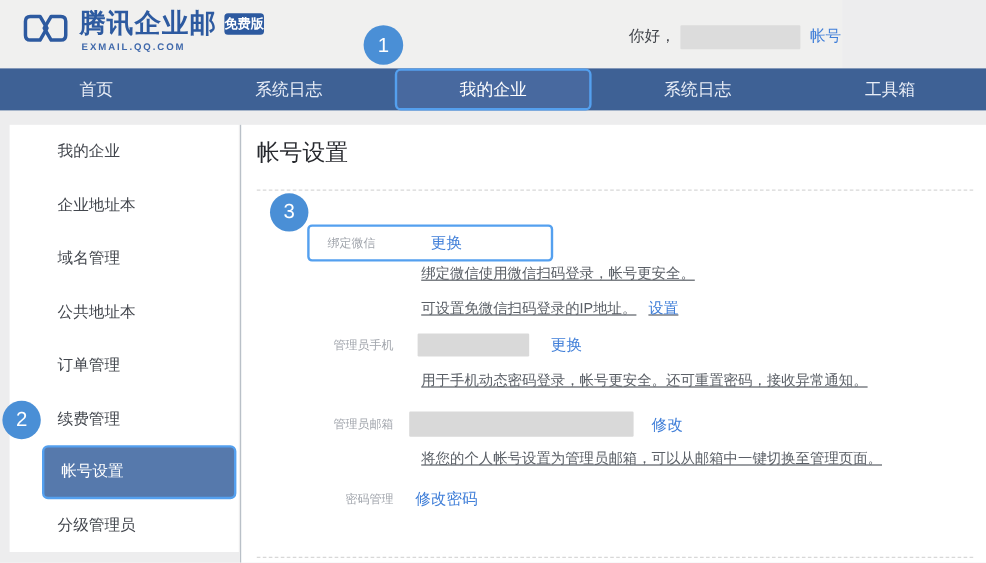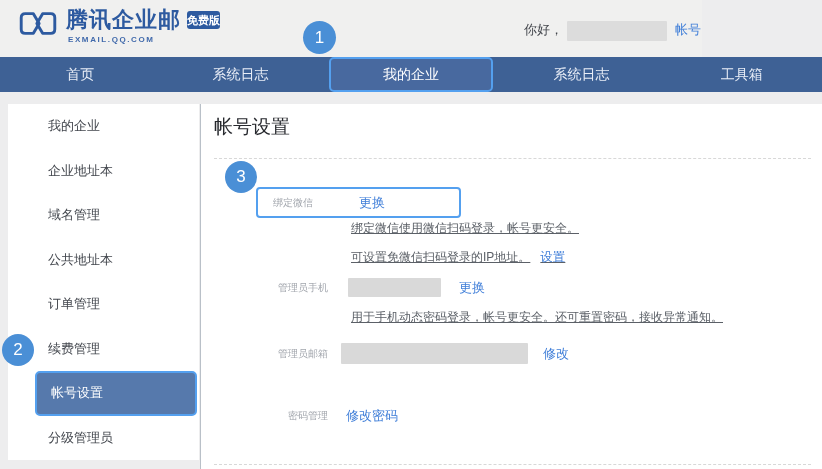--- a/index.html
+++ b/index.html
@@ -128,20 +128,21 @@
       <span class="redacted redacted-phone"></span>
       <a class="link">更换</a>
     </div>
     <div class="desc phone-desc">用于手机动态密码登录，帐号更安全。还可重置密码，接收异常通知。</div>
 
     <div class="row email-row">
       <span class="label">管理员邮箱</span>
       <span class="redacted redacted-email"></span>
       <a class="link">修改</a>
     </div>
+    <div class="desc email-desc">将您的个人帐号设置为管理员邮箱，可以从邮箱中一键切换至管理页面。</div>
 
     <div class="row password-row">
       <span class="label">密码管理</span>
       <a class="link">修改密码</a>
     </div>
 
     <div class="dashed bottom"></div>
   </div>
 
   <div class="step-badge step-1">1</div>

